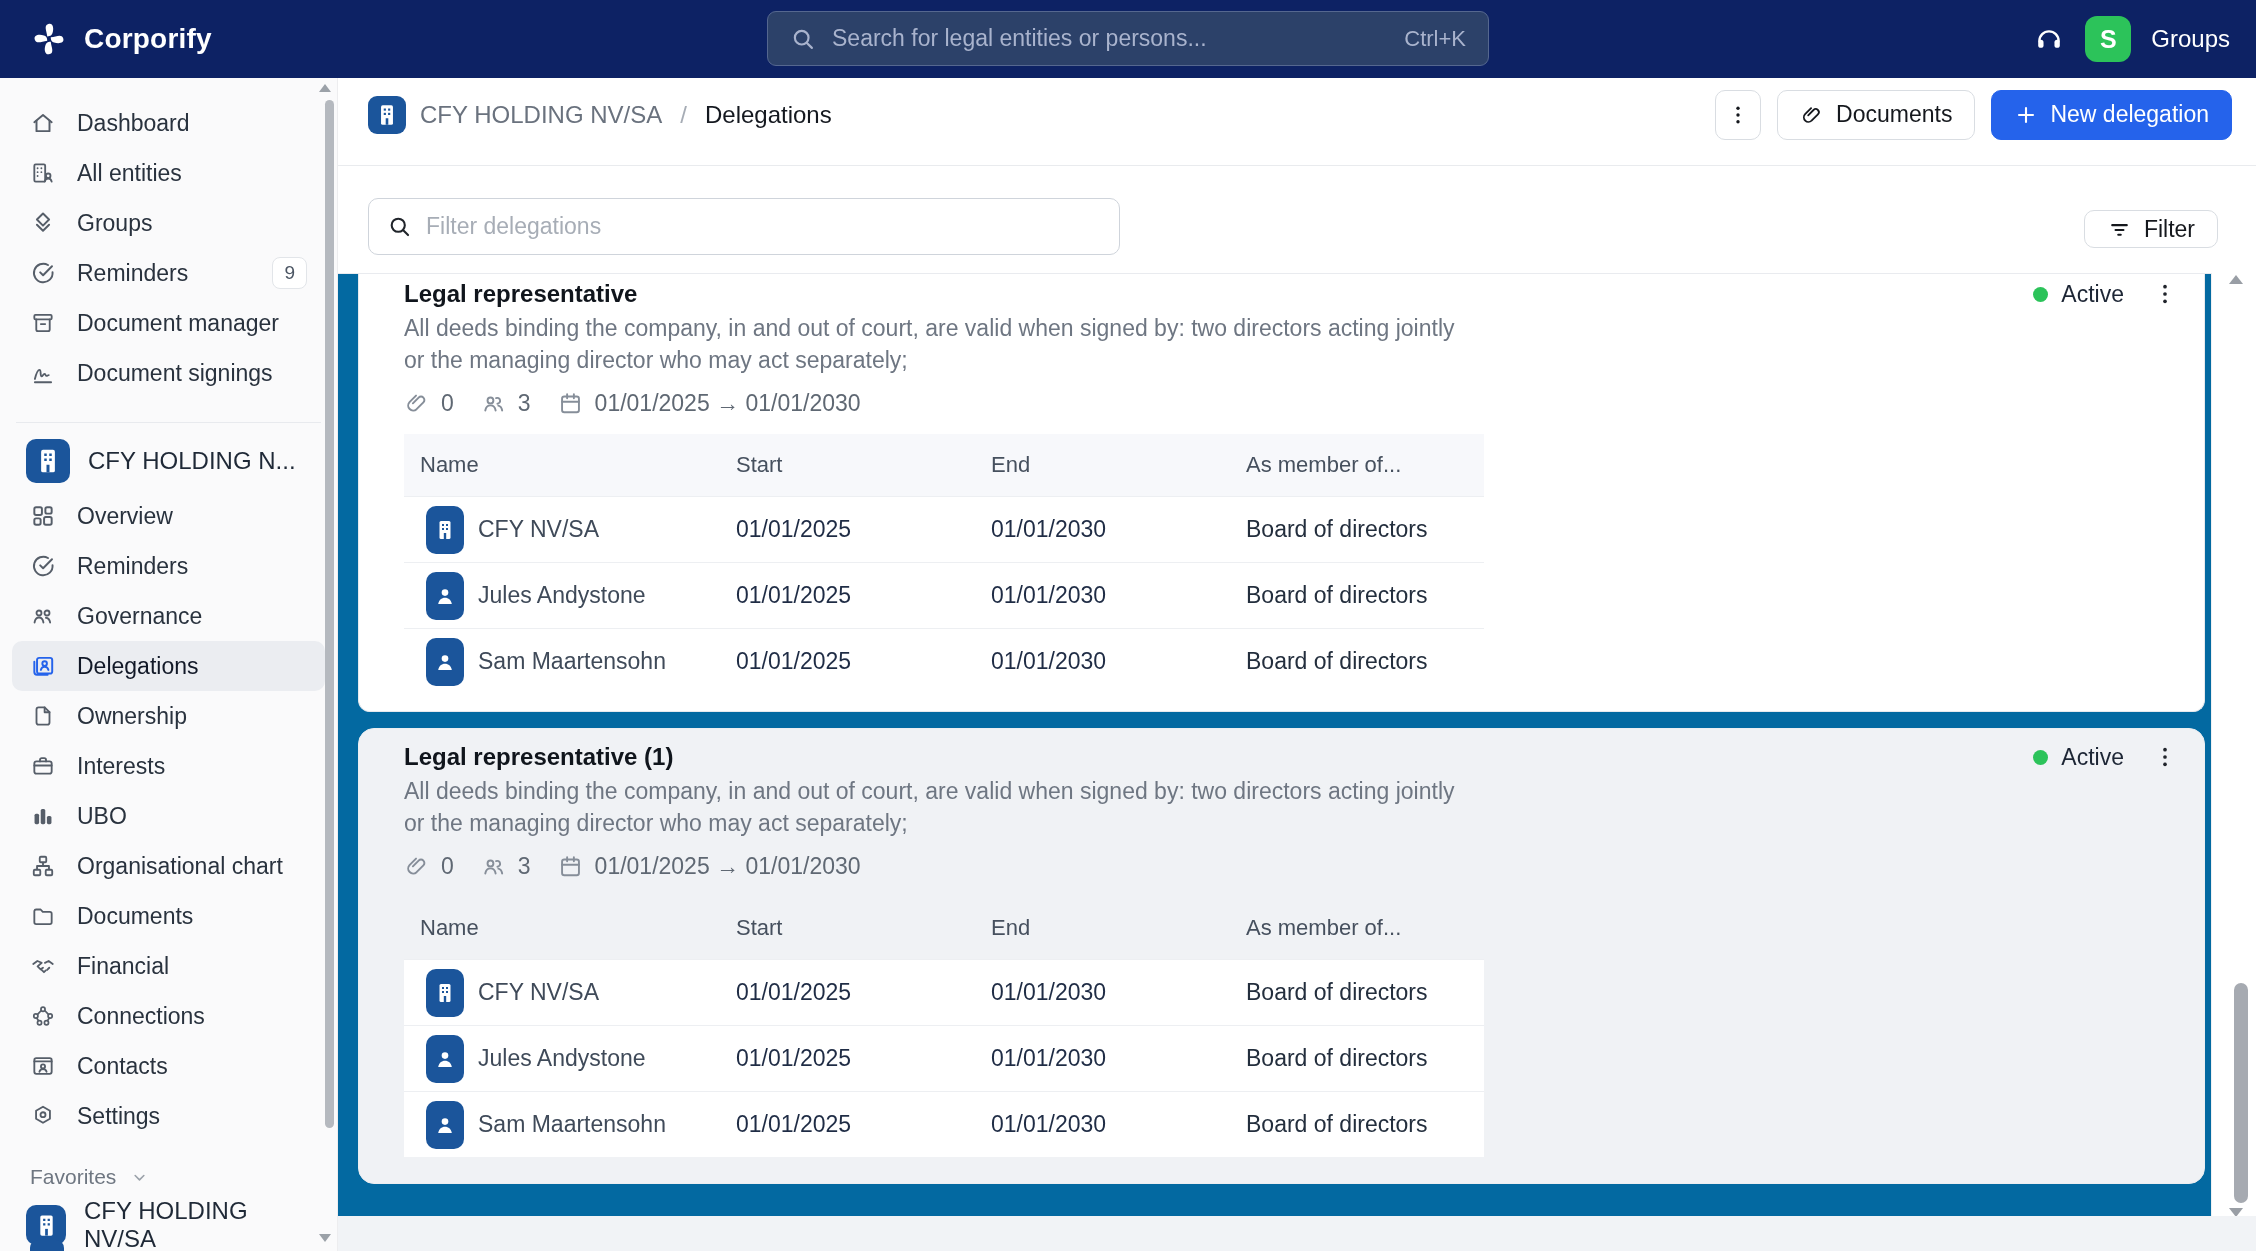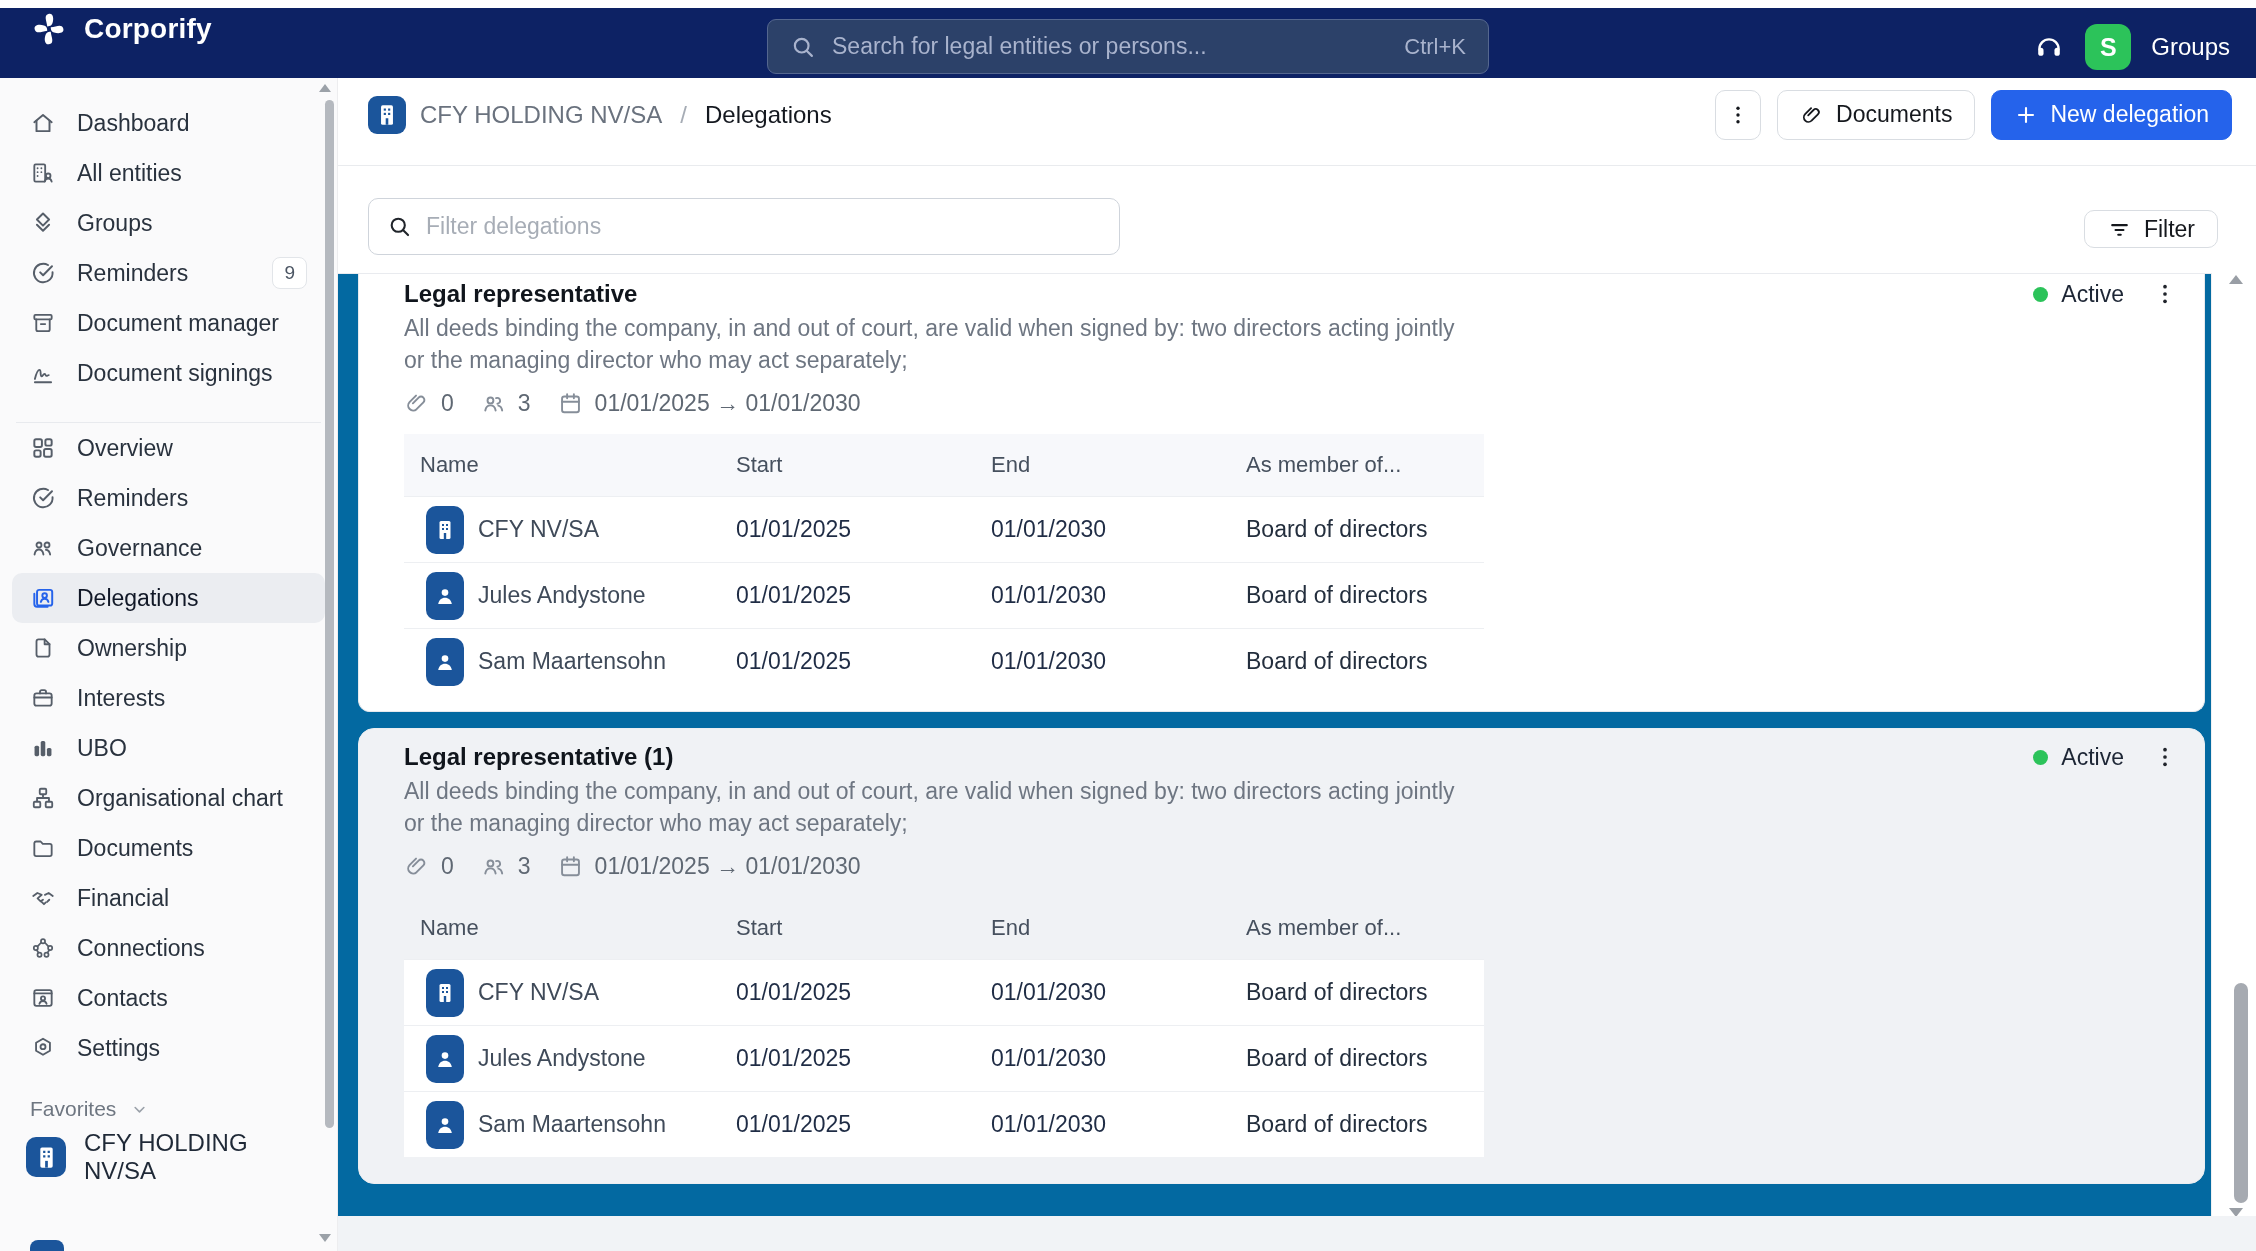--- a/index.html
+++ b/index.html
@@ -4,21 +4,21 @@
 <style>
   :root{
     --topbar-bg:#0d2264; --accent:#2563eb; --green:#2cc35a; --icon-blue:#1b559b; --card-gray:#f0f2f5;
   }
   *{box-sizing:border-box; margin:0; padding:0;}
   html,body{width:2256px; height:1251px; overflow:hidden;}
   body{font-family:"Liberation Sans", sans-serif; background:#fff; position:relative;}
   svg{display:block;}
 
   
-  .topbar{position:absolute; top:0; left:0; width:2256px; height:78px; background:var(--topbar-bg); display:flex; align-items:flex-start;margin-top:8px;}
+  .topbar{position:absolute; top:0; left:0; width:2256px; height:78px; background:var(--topbar-bg); display:flex; align-items:center;}
   .brand{display:flex; align-items:center; gap:14px; margin-left:28px; color:#fff;}
   .brand-name{font-size:28px; font-weight:700; letter-spacing:.2px;}
   .global-search{position:absolute; left:50%; transform:translateX(-50%); top:11px; width:722px; height:55px; background:#2c4169; border:1px solid #55678f; border-radius:9px; display:flex; align-items:center; padding:0 22px; gap:16px; cursor:text;}
   .global-search .ph{color:#a9b3cd; font-size:23px; flex:1;}
   .global-search .kbd{color:#a9b3cd; font-size:22px;}
   .gs-icon{color:#a9b3cd;}
   .top-right{position:absolute; right:26px; top:0; height:78px; display:flex; align-items:center; gap:20px;}
   .support{color:#fff;}
   .avatar{width:46px; height:46px; border-radius:12px; background:var(--green); color:#fff; font-size:25px; font-weight:700; display:flex; align-items:center; justify-content:center;}
   .env{color:#fff; font-size:24px;}
@@ -318,20 +318,31 @@
       <div class="nav-item">
         <svg class="nicon" width="26" height="26" viewBox="0 0 24 24">
             <use href="#i-signature"></use>
           </svg>
         <span>Document signings</span>
       </div>
     </nav>
 
     <div class="side-divider"></div>
 
+    <div class="entity-row">
+      <span class="sq-icon sq-44">
+        <svg width="30" height="30" viewBox="0 0 24 24">
+            <use href="#i-building-glyph"></use>
+          </svg>
+      </span>
+      <span class="entity-name">CFY HOLDING N...</span>
+      <svg class="entity-chev" width="24" height="24" viewBox="0 0 24 24">
+          <use href="#i-chevron-down"></use>
+        </svg>
+    </div>
 
     <nav>
       <div class="nav-item">
         <svg class="nicon" width="26" height="26" viewBox="0 0 24 24">
             <use href="#i-grid"></use>
           </svg>
         <span>Overview</span>
       </div>
       <div class="nav-item">
         <svg class="nicon" width="26" height="26" viewBox="0 0 24 24">

